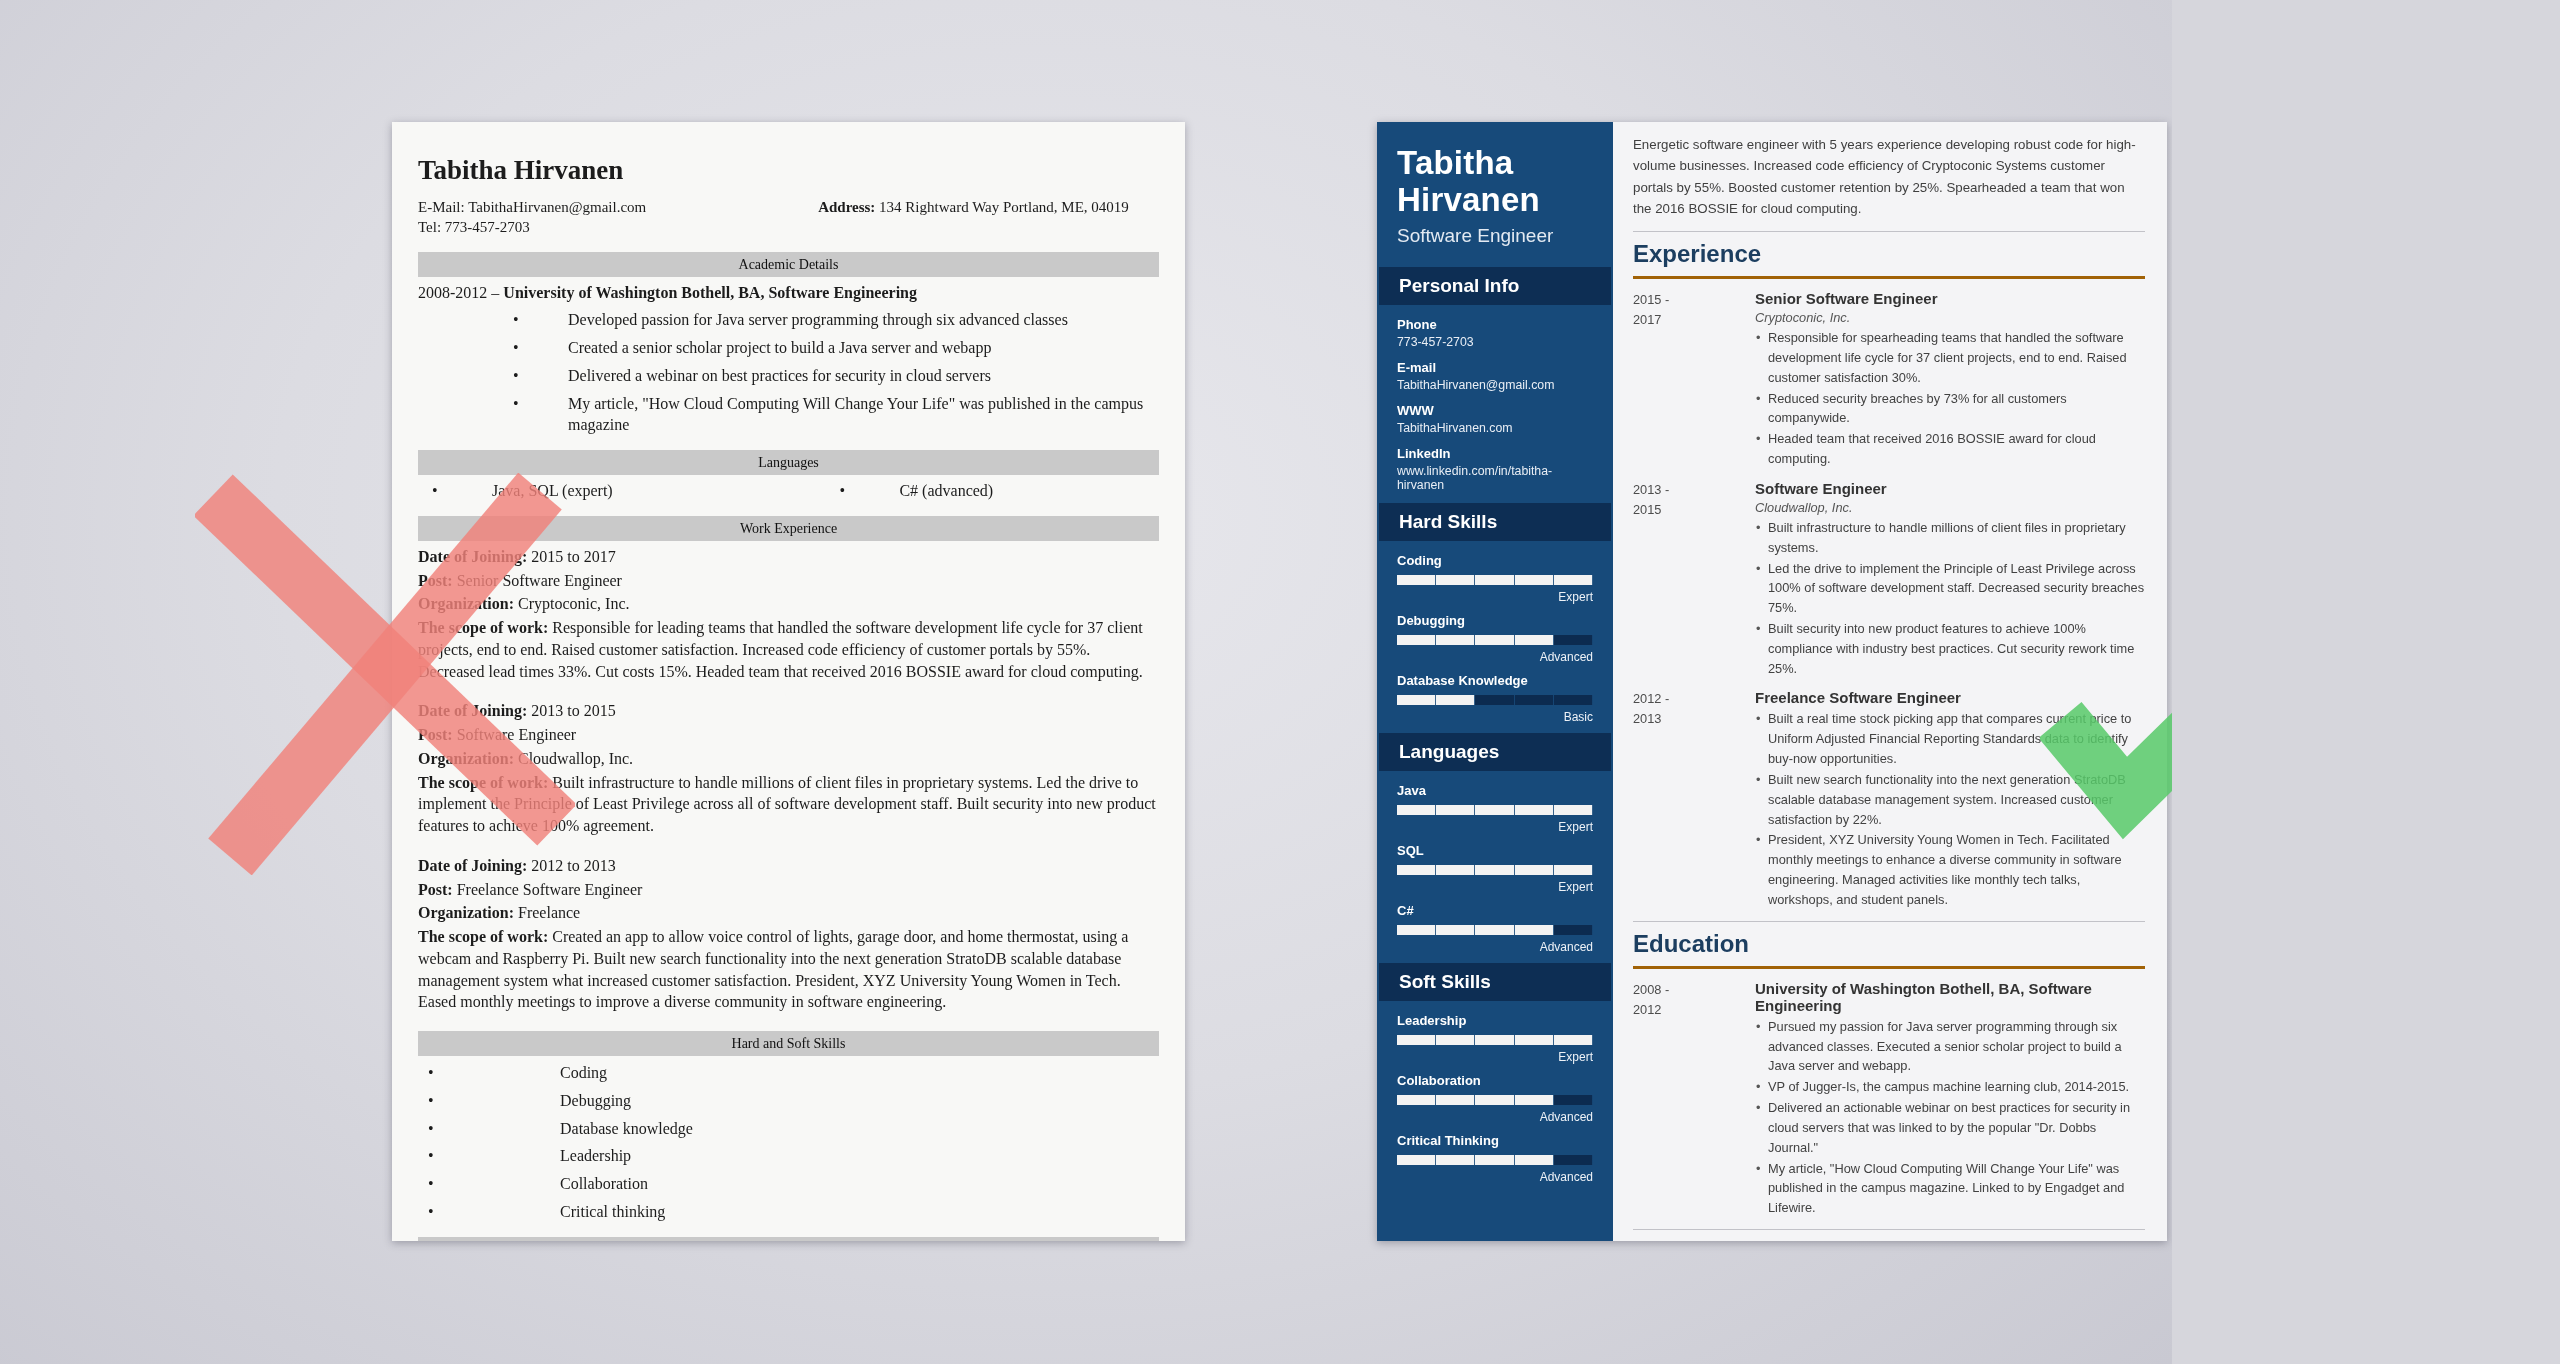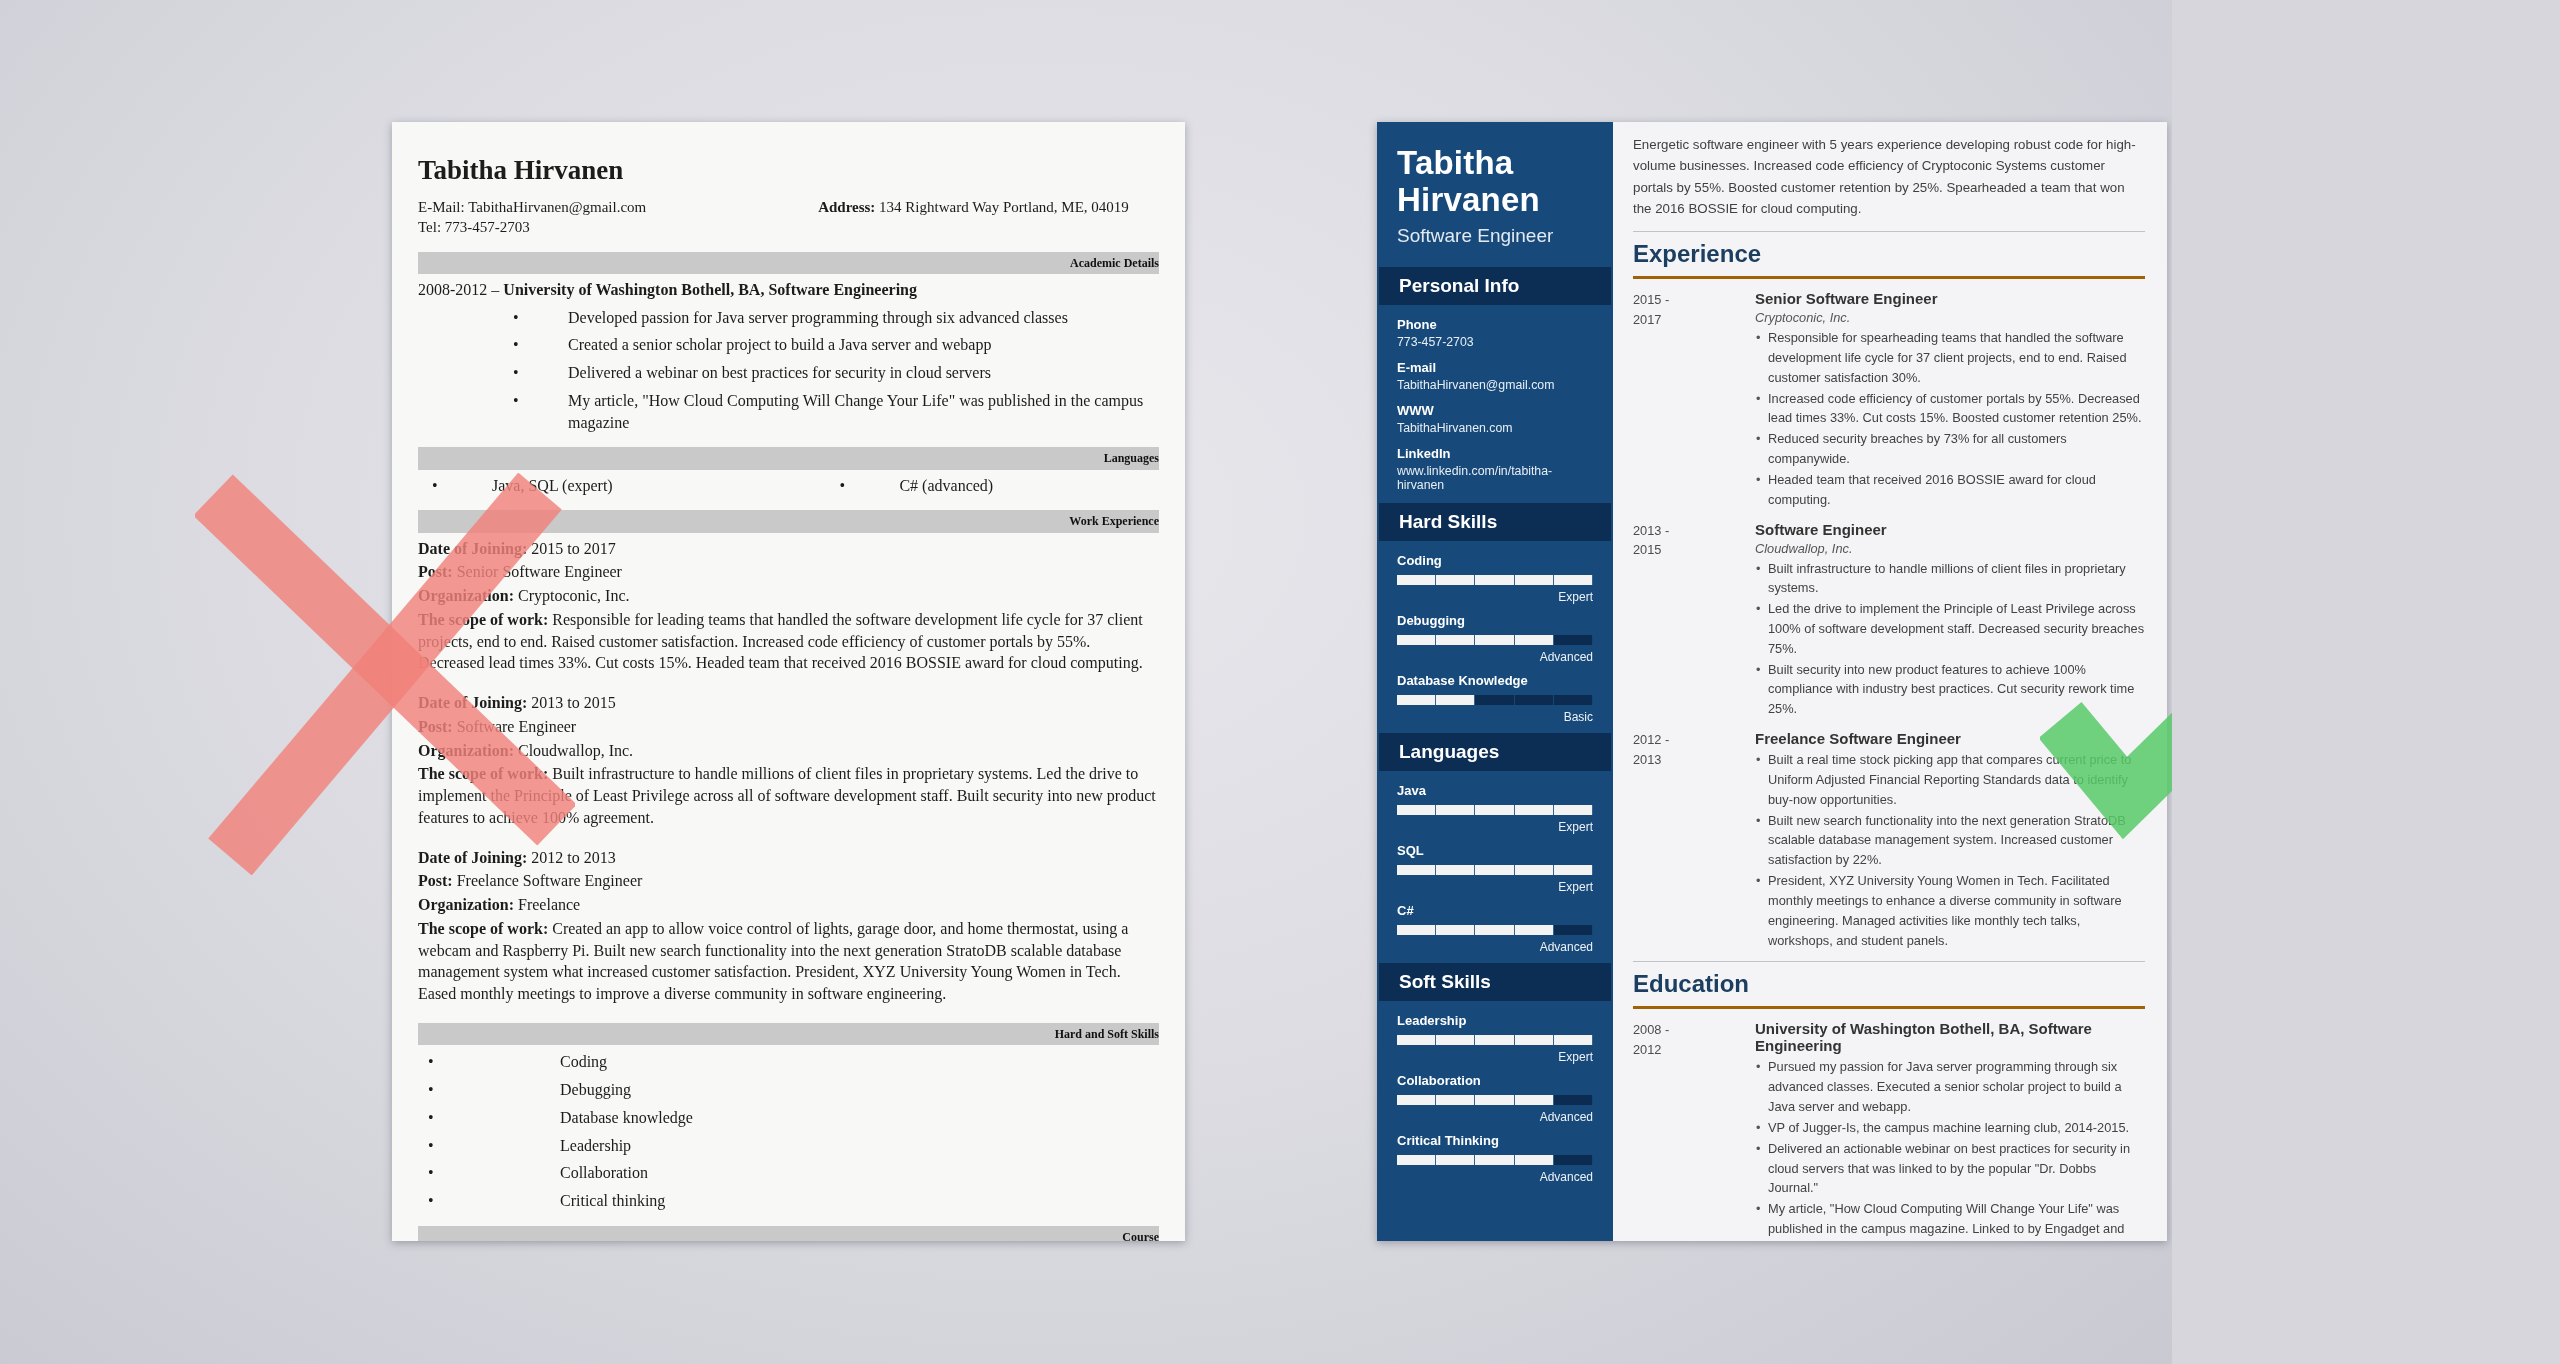--- a/index.html
+++ b/index.html
@@ -6,21 +6,21 @@
   .stage{position:relative;width:2172px;height:1364px;overflow:hidden;
          background:radial-gradient(ellipse at 48% 38%, #e7e7ec 0%, #dcdce2 48%, #c9c9d2 100%);}
   .page{position:absolute;top:122px;height:1119px;box-shadow:0 2px 8px rgba(50,50,65,.35);overflow:hidden;}
 
   
   .bad{left:392px;width:793px;background:#f8f8f6;font-family:"Liberation Serif","DejaVu Serif",serif;
        color:#1c1c1c;padding:24px 26px;box-sizing:border-box;font-size:16px;line-height:1.36;}
   .b-name{font-size:27px;font-weight:bold;margin:6px 0 8px;}
   .b-contact{display:flex;font-size:15px;}
   .b-contact-left{width:54%;}
-  .b-band{background:#c9c9c9;text-align:right;font-weight:bold;font-size:12px;
+  .b-band{background:#c9c9c9;text-align:center;font-weight:normal;font-size:14px;
           padding:3px 0;margin:14px 0 5px;color:#111;}
   .b-line{margin:2px 0;}
   .b-ul{list-style:none;margin:2px 0 0;padding:0;}
   .b-ul li{position:relative;padding-left:150px;margin:6px 0;}
   .b-ul li::before{content:"•";position:absolute;left:95px;}
   .b-skill-ul li{padding-left:142px;}
   .b-skill-ul li::before{left:10px;}
   .b-langs{display:flex;margin:3px 0 1px;}
   .b-lang{position:relative;padding-left:74px;}
   .b-lang:first-child{width:45%;}
@@ -231,21 +231,20 @@
         <div class="entry">
           <div class="e-date">
             <div>2015 -</div>
             <div>2017</div>
           </div>
           <div class="e-body">
             <div class="e-title">Senior Software Engineer</div>
             <div class="e-company">Cryptoconic, Inc.</div>
             <ul class="e-ul">
               <li>Responsible for spearheading teams that handled the software development life cycle for 37 client projects, end to end. Raised customer satisfaction 30%.</li>
-              <li>Increased code efficiency of customer portals by 55%. Decreased lead times 33%. Cut costs 15%. Boosted customer retention 25%.</li>
               <li>Reduced security breaches by 73% for all customers companywide.</li>
               <li>Headed team that received 2016 BOSSIE award for cloud computing.</li>
             </ul>
           </div>
         </div>
 
         <div class="entry">
           <div class="e-date">
             <div>2013 -</div>
             <div>2015</div>

